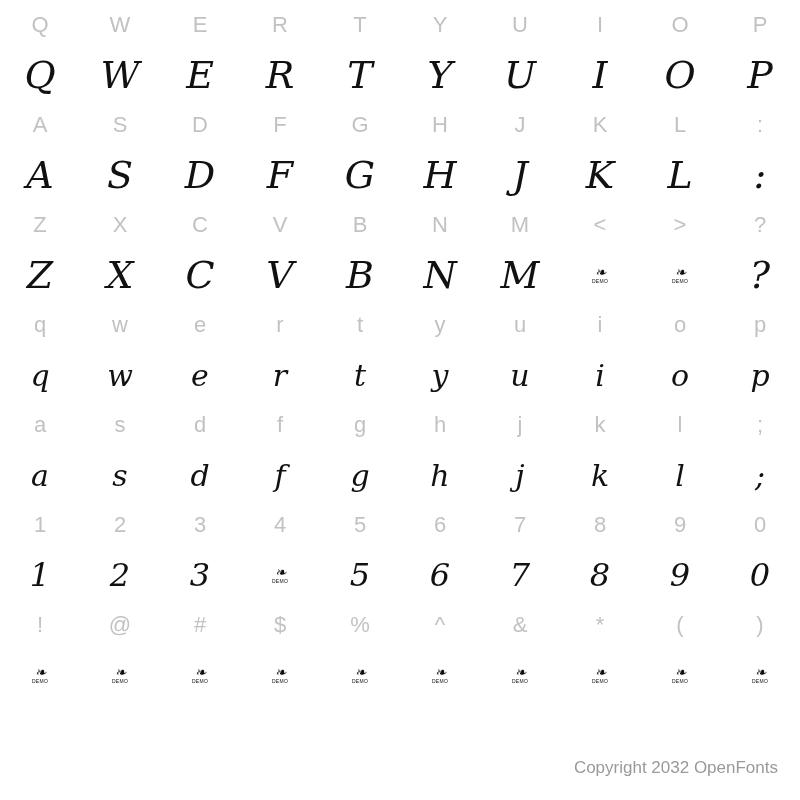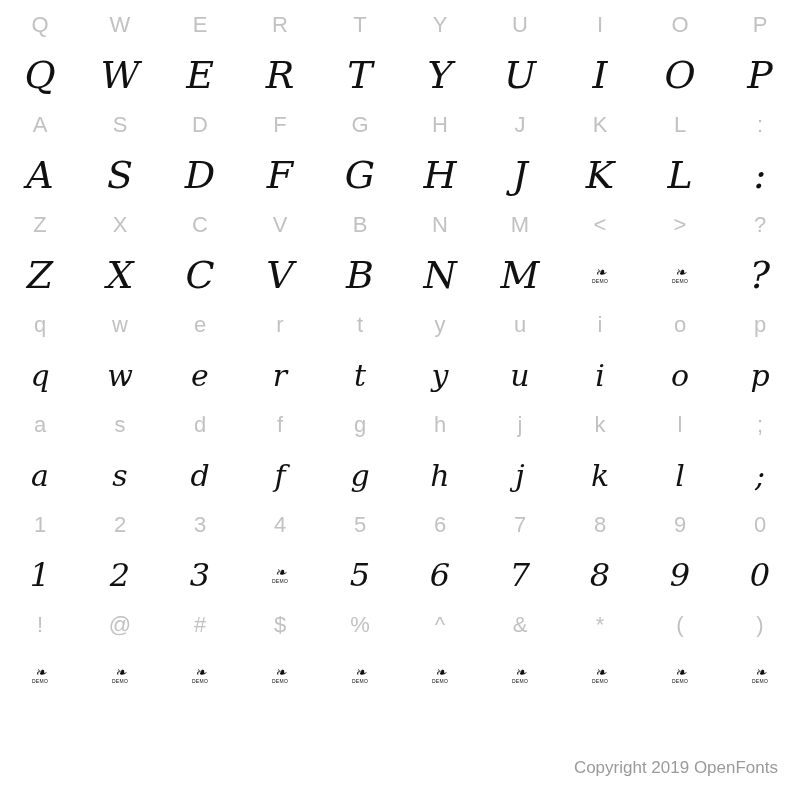--- a/index.html
+++ b/index.html
@@ -381,13 +381,13 @@
       </span>
     </div>
     <div class="cell digit in-glyph-row" style="color: rgb(17, 17, 17); font-family: &quot;DejaVu Serif&quot;, serif; font-style: italic; font-size: 32px;">
       <span class="demo">
         <span class="petals">❧</span>
         <span class="word">DEMO</span>
       </span>
     </div>
   </div>
 
-<div id="footer">Copyright 2019 OpenFonts</div>
+<div id="footer">Copyright 2032 OpenFonts</div>
 
 </body></html>

